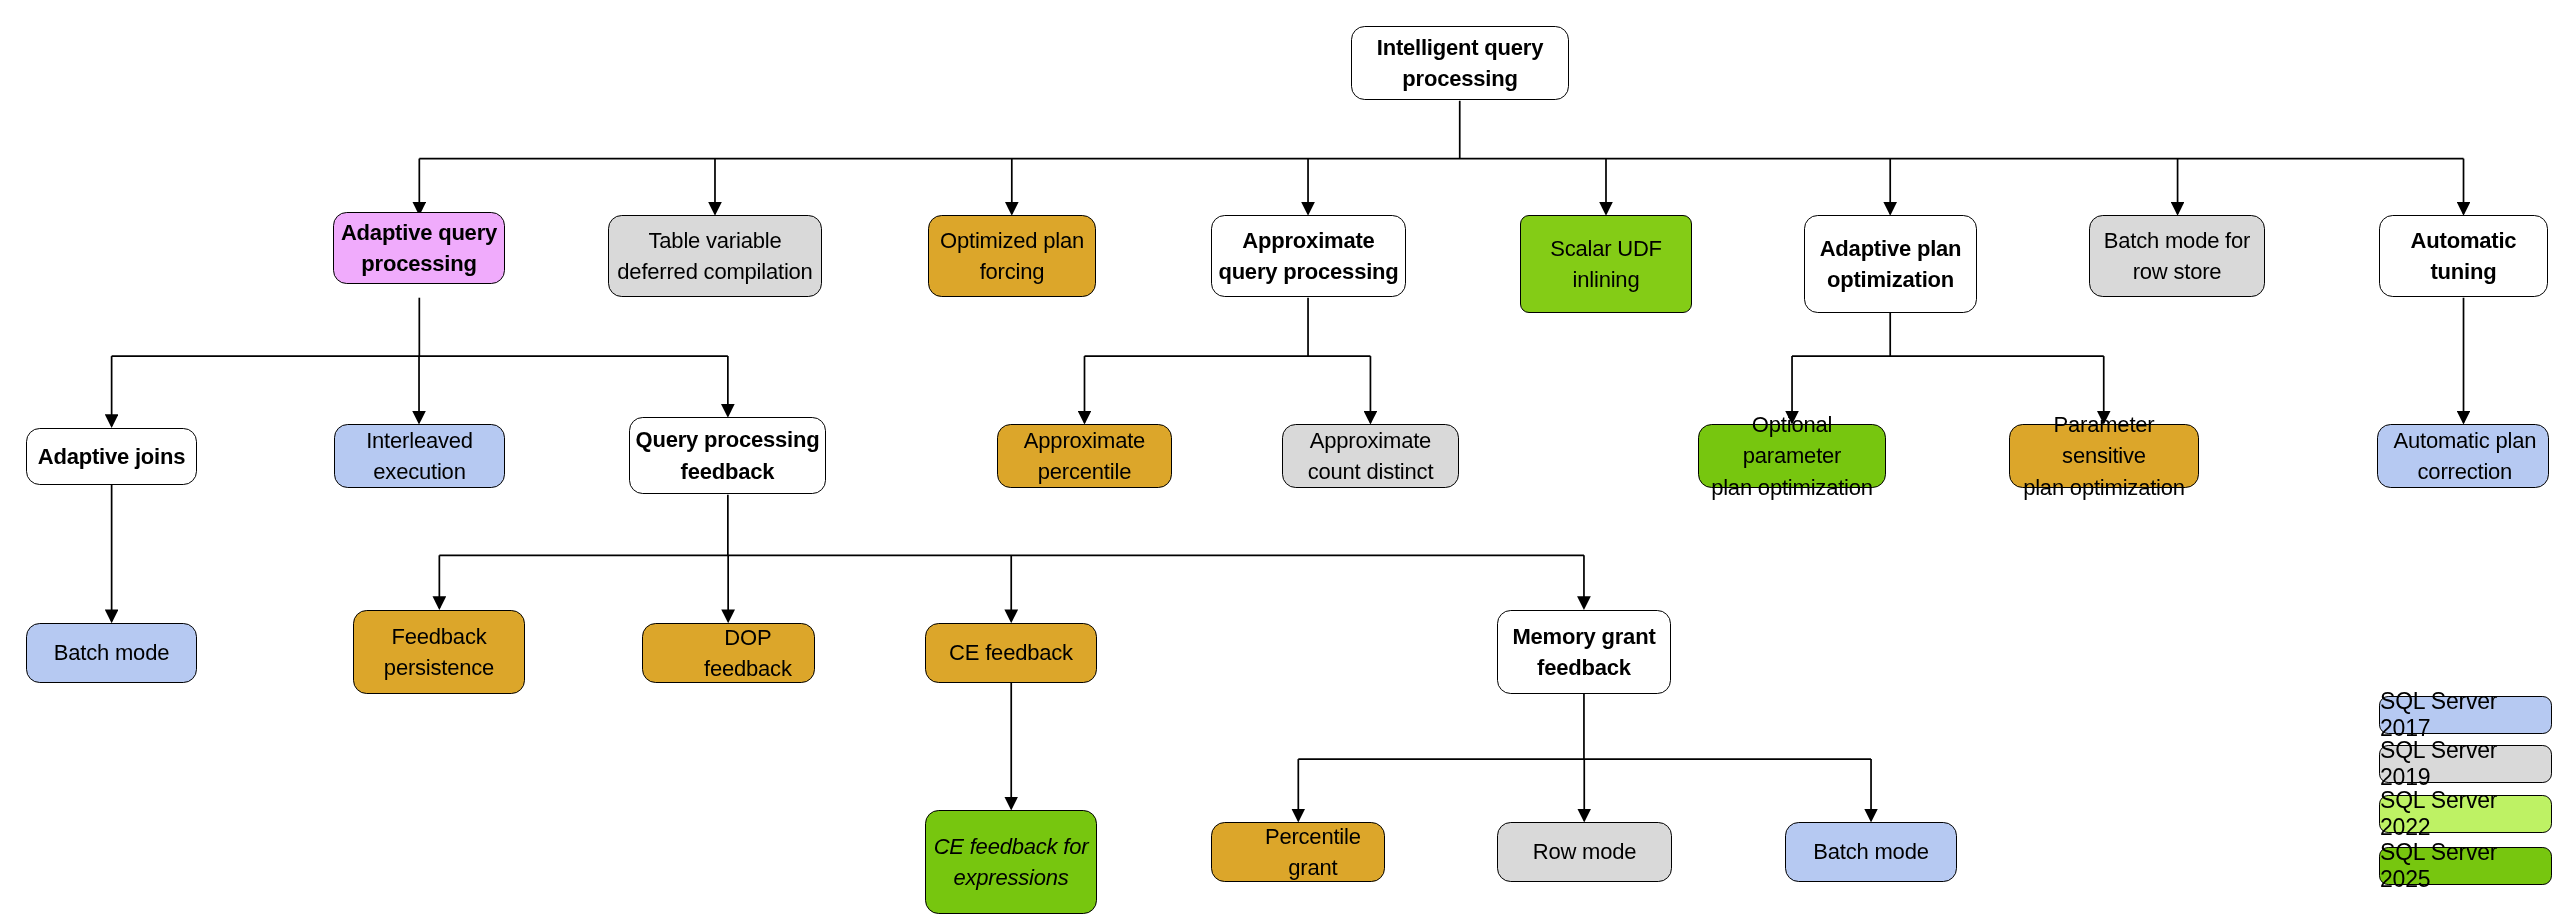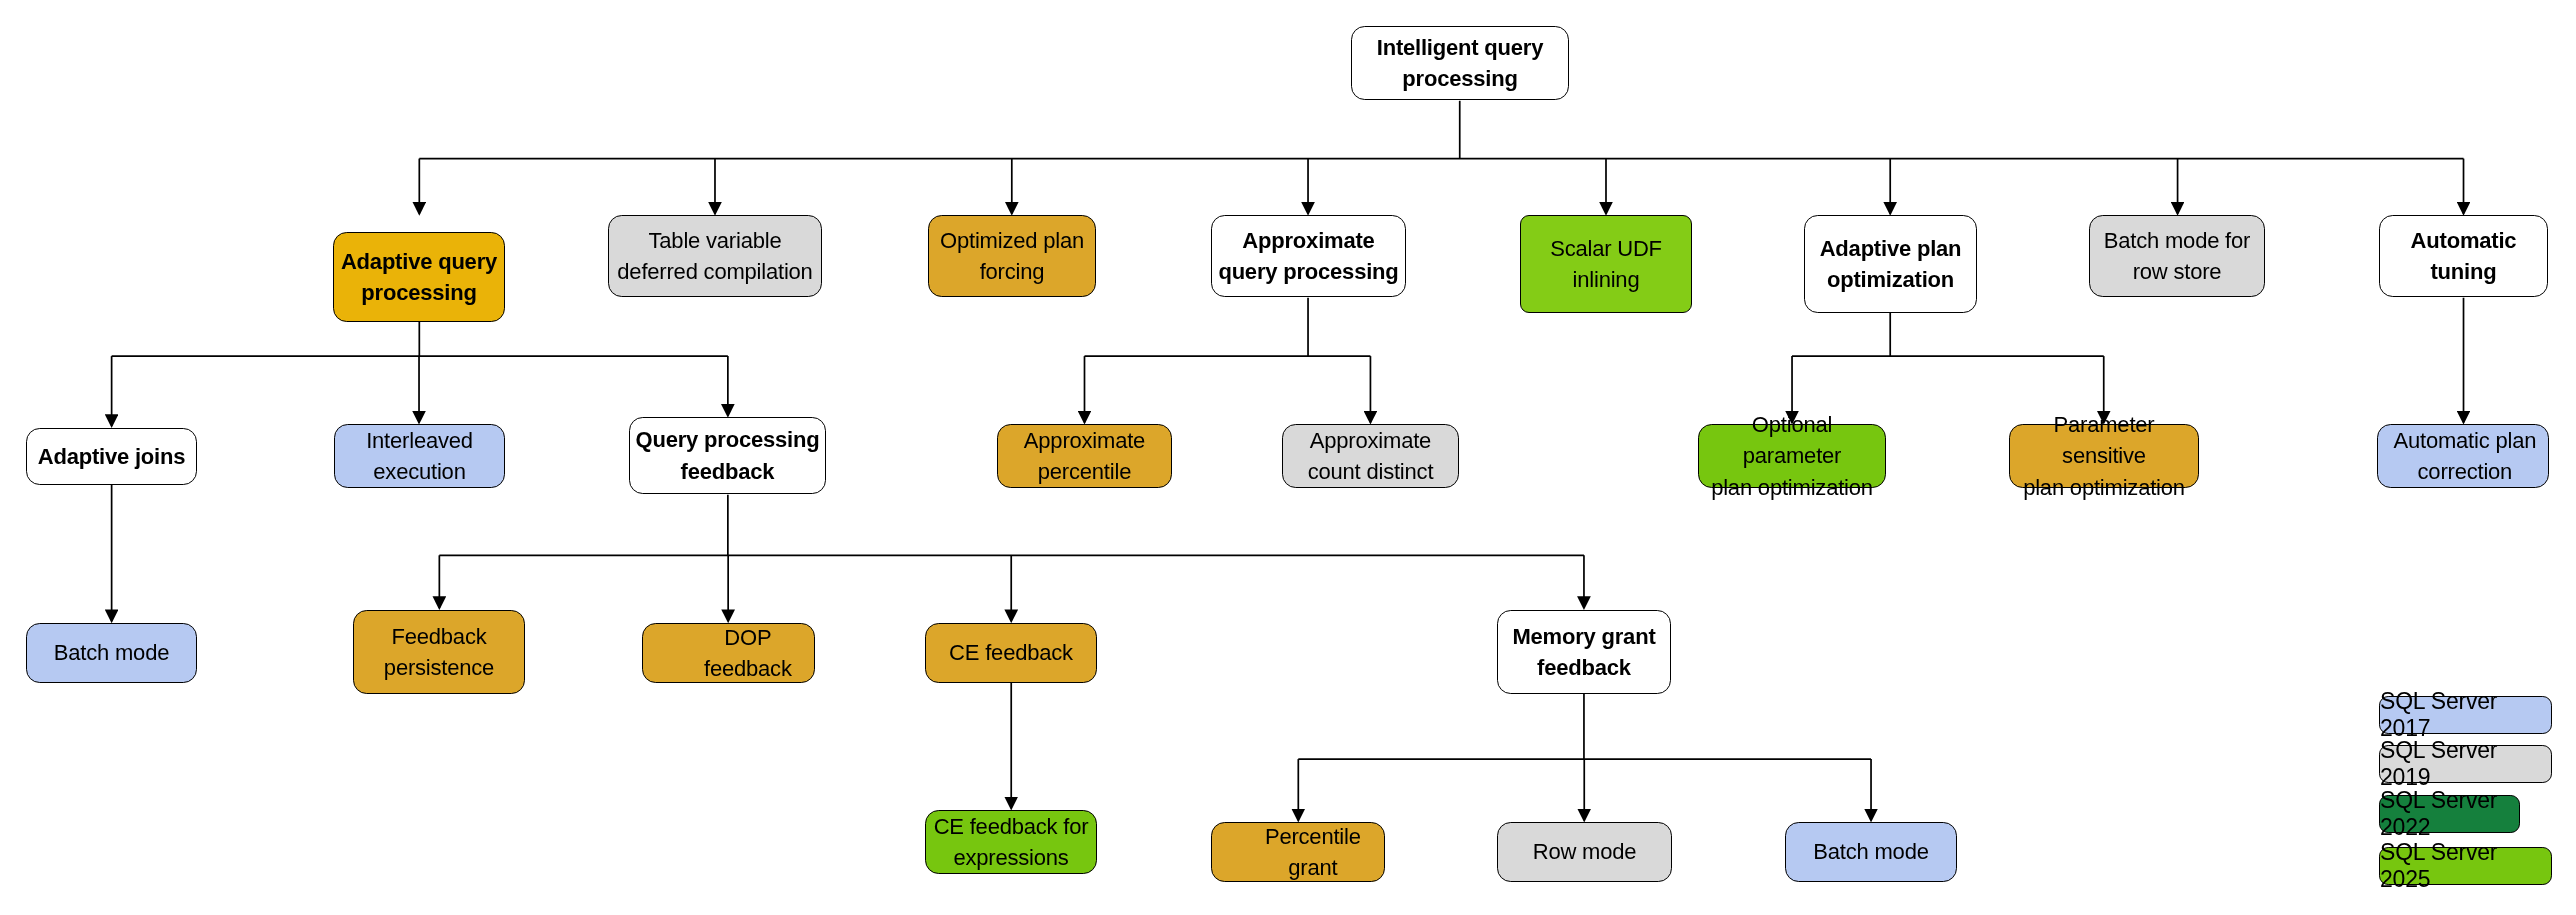--- a/index.html
+++ b/index.html
@@ -70,21 +70,21 @@
       <line x1="1766.5" y1="1192" x2="1766.5" y2="1412" marker-end="url(#ah)"></line>
       <line x1="2767" y1="1212" x2="2767" y2="1326"></line>
       <line x1="2268" y1="1326" x2="3268.5" y2="1326"></line>
       <line x1="2268" y1="1326" x2="2268" y2="1433" marker-end="url(#ah)"></line>
       <line x1="2767.5" y1="1326" x2="2767.5" y2="1433" marker-end="url(#ah)"></line>
       <line x1="3268.5" y1="1326" x2="3268.5" y2="1433" marker-end="url(#ah)"></line>
     </svg>
   <div id="nodes">
       <div class="node bold" style="left: 1351px; top: 26px; width: 218px; height: 74px; background: rgb(255, 255, 255);">Intelligent query
 processing</div>
-      <div class="node bold" style="left: 333px; top: 232px; width: 172px; height: 90px; background: #eab308;">Adaptive query
+      <div class="node bold" style="left: 333px; top: 212px; width: 172px; height: 72px; background: #f0abfc;">Adaptive query
 processing</div>
       <div class="node" style="left: 608px; top: 215px; width: 214px; height: 82px; background: rgb(217, 217, 217);">Table variable
 deferred compilation</div>
       <div class="node" style="left: 928px; top: 215px; width: 168px; height: 82px; background: rgb(220, 166, 42); text-align: center;">Optimized plan
 forcing</div>
       <div class="node bold" style="left: 1211px; top: 215px; width: 195px; height: 82px; background: rgb(255, 255, 255);">Approximate
 query processing</div>
       <div class="node" style="left: 1520px; top: 215px; width: 172px; height: 98px; background: #84cc16; border-radius: 9px;">Scalar UDF
 inlining</div>
       <div class="node bold" style="left: 1804px; top: 215px; width: 173px; height: 98px; background: rgb(255, 255, 255);">Adaptive plan
@@ -108,26 +108,26 @@
 plan optimization</div>
       <div class="node" style="left: 2377px; top: 424px; width: 172px; height: 64px; background: rgb(182, 201, 242); padding-left: 6px;">Automatic plan
 correction</div>
       <div class="node" style="left: 26px; top: 623px; width: 171px; height: 60px; background: rgb(182, 201, 242);">Batch mode</div>
       <div class="node" style="left: 353px; top: 610px; width: 172px; height: 84px; background: rgb(220, 166, 42);">Feedback
 persistence</div>
       <div class="node" style="left: 642px; top: 623px; width: 173px; height: 60px; background: rgb(220, 166, 42); padding-left: 41px;">DOP feedback</div>
       <div class="node" style="left: 925px; top: 623px; width: 172px; height: 60px; background: rgb(220, 166, 42);">CE feedback</div>
       <div class="node bold" style="left: 1497px; top: 610px; width: 174px; height: 84px; background: rgb(255, 255, 255);">Memory grant
 feedback</div>
-      <div class="node" style="left: 925px; top: 810px; width: 172px; height: 64px; background: rgb(119, 198, 15);">CE feedback for
+      <div class="node" style="left: 925px; top: 810px; width: 172px; height: 104px; background: rgb(119, 198, 15); font-style: italic;">CE feedback for
 expressions</div>
       <div class="node" style="left: 1211px; top: 822px; width: 174px; height: 60px; background: rgb(220, 166, 42); padding-left: 32px;">Percentile grant</div>
       <div class="node" style="left: 1497px; top: 822px; width: 175px; height: 60px; background: rgb(217, 217, 217);">Row mode</div>
       <div class="node" style="left: 1785px; top: 822px; width: 172px; height: 60px; background: rgb(182, 201, 242);">Batch mode</div>
     </div>
   <div id="legend">
       <div class="legend-chip" style="left: 2379px; top: 696px; width: 173px; height: 38px; background: rgb(182, 201, 242);">SQL Server 2017</div>
       <div class="legend-chip" style="left: 2379px; top: 745px; width: 173px; height: 38px; background: rgb(217, 217, 217);">SQL Server 2019</div>
-      <div class="legend-chip" style="left: 2379px; top: 795px; width: 141px; height: 38px; background: #15803d;">SQL Server 2022</div>
+      <div class="legend-chip" style="left: 2379px; top: 795px; width: 173px; height: 38px; background: #bef264;">SQL Server 2022</div>
       <div class="legend-chip" style="left: 2379px; top: 847px; width: 173px; height: 38px; background: rgb(119, 198, 15);">SQL Server 2025</div>
     </div>
 </div>
 
 
 </body></html>

